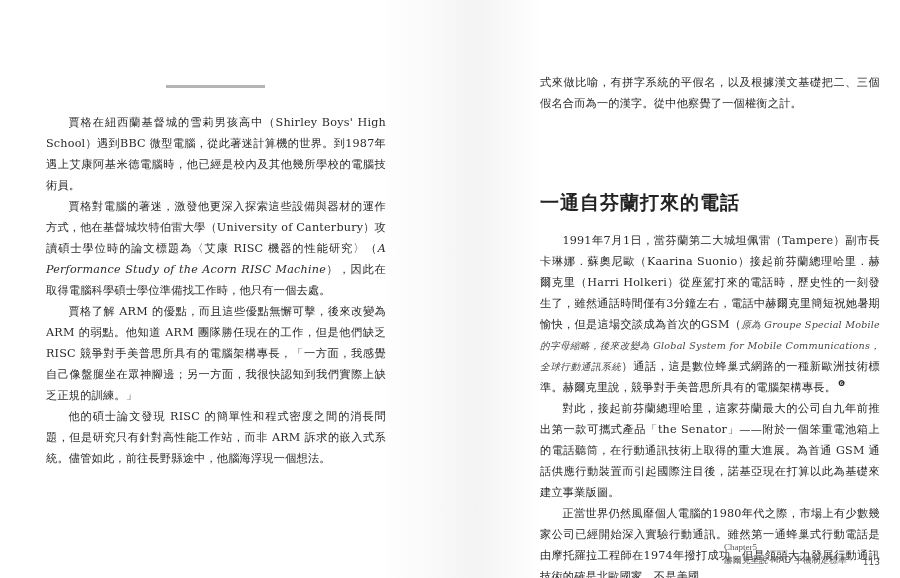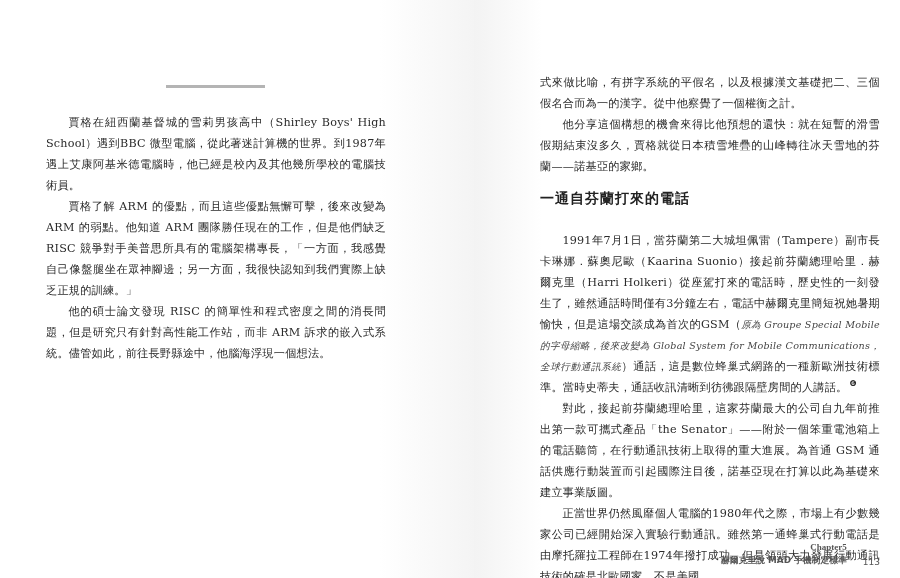--- a/index.html
+++ b/index.html
@@ -30,59 +30,59 @@
   .right .body-text.top { left: 516px; top: 72px; left: 66px; }
   .right .body-text.main { left: 66px; top: 230px; }
 
   .body-text p { margin: 0; text-indent: 2em; }
   .body-text p.cont { text-indent: 0; }
   .note { font-size: 9.6px; font-style: italic; color: #444; }
   .fn { font-size: 8px; vertical-align: super; line-height: 0; margin-left: 2px; }
 
   .section-heading {
     position: absolute; left: 66px; top: 190px;
-    font-size: 14px; font-weight: bold; letter-spacing: 1px; color: #222;
+    font-size: 19px; font-weight: bold; letter-spacing: 1px; color: #222;
     margin: 0;
   }
 
   .footer {
     position: absolute; font-family: "DejaVu Sans", "Liberation Sans", sans-serif;
     font-size: 8.8px; color: #555;
   }
   .footer.left-f { left: 20px; top: 554px; display: flex; gap: 13px; margin-top: 44px; }
   .footer.right-f { right: 20px; top: 541px; display: flex; align-items: flex-end; gap: 16px; }
-  .footer .stack { display: flex; flex-direction: column; align-items: flex-end; line-height: 13px; font-weight: bold; }
+  .footer .stack { display: flex; flex-direction: column; align-items: flex-start; line-height: 13px; }
   .footer .chap { font-family: "Liberation Serif", serif; font-size: 9px; }
   .footer .pnum { font-size: 9px; }
 </style>
 </head>
 <body>
 
 <div class="spread">
 
   <div class="page left">
     <div class="rule"></div>
     <div class="body-text">
         <p><span>賈格在紐西蘭基督城的雪莉男孩高中（Shirley Boys' High School）遇到BBC 微型電腦，從此著迷計算機的世界。到1987年遇上艾康阿基米德電腦時，他已經是校內及其他幾所學校的電腦技術員。</span></p>
+        <p><span>賈格對電腦的著迷，激發他更深入探索這些設備與器材的運作方式，他在基督城坎特伯雷大學（University of Canterbury）攻讀碩士學位時的論文標題為〈艾康 RISC 機器的性能研究〉（</span><span class="" style="font-style: italic;">A Performance Study of the Acorn RISC Machine</span><span>），因此在取得電腦科學碩士學位準備找工作時，他只有一個去處。</span></p>
         <p><span>賈格了解 ARM 的優點，而且這些優點無懈可擊，後來改變為 ARM 的弱點。他知道 ARM 團隊勝任現在的工作，但是他們缺乏 RISC 競爭對手美普思所具有的電腦架構專長，「一方面，我感覺自己像盤腿坐在眾神腳邊；另一方面，我很快認知到我們實際上缺乏正規的訓練。」</span></p>
         <p><span>他的碩士論文發現 RISC 的簡單性和程式密度之間的消長問題，但是研究只有針對高性能工作站，而非 ARM 訴求的嵌入式系統。儘管如此，前往長野縣途中，他腦海浮現一個想法。</span></p>
       </div>
     <div class="footer left-f">
       <span class="pnum">112</span>
     </div>
   </div>
 
   <div class="page right">
     <div class="body-text top">
         <p class="cont"><span>式來做比喻，有拼字系統的平假名，以及根據漢文基礎把二、三個假名合而為一的漢字。從中他察覺了一個權衡之計。</span></p>
-        <p><span>他分享這個構想的機會來得比他預想的還快：就在短暫的滑雪假期結束沒多久，賈格就從日本積雪堆疊的山峰轉往冰天雪地的芬蘭——諾基亞的家鄉。</span></p>
       </div>
     <h2 class="section-heading">一通自芬蘭打來的電話</h2>
     <div class="body-text main">
-        <p><span>1991年7月1日，當芬蘭第二大城坦佩雷（Tampere）副市長卡琳娜．蘇奧尼歐（Kaarina Suonio）接起前芬蘭總理哈里．赫爾克里（Harri Holkeri）從座駕打來的電話時，歷史性的一刻發生了，雖然通話時間僅有3分鐘左右，電話中赫爾克里簡短祝她暑期愉快，但是這場交談成為首次的GSM（</span><span class="note">原為 Groupe Special Mobile 的字母縮略，後來改變為 Global System for Mobile Communications，全球行動通訊系統</span><span>）通話，這是數位蜂巢式網路的一種新歐洲技術標準。當時史蒂夫，通話收訊清晰到彷彿跟隔壁房間的人講話。</span><span class="fn">❻</span></p>
+        <p><span>1991年7月1日，當芬蘭第二大城坦佩雷（Tampere）副市長卡琳娜．蘇奧尼歐（Kaarina Suonio）接起前芬蘭總理哈里．赫爾克里（Harri Holkeri）從座駕打來的電話時，歷史性的一刻發生了，雖然通話時間僅有3分鐘左右，電話中赫爾克里簡短祝她暑期愉快，但是這場交談成為首次的GSM（</span><span class="note">原為 Groupe Special Mobile 的字母縮略，後來改變為 Global System for Mobile Communications，全球行動通訊系統</span><span>）通話，這是數位蜂巢式網路的一種新歐洲技術標準。赫爾克里說，競爭對手美普思所具有的電腦架構專長。</span><span class="fn">❻</span></p>
         <p><span>對此，接起前芬蘭總理哈里，這家芬蘭最大的公司自九年前推出第一款可攜式產品「the Senator」——附於一個笨重電池箱上的電話聽筒，在行動通訊技術上取得的重大進展。為首通 GSM 通話供應行動裝置而引起國際注目後，諾基亞現在打算以此為基礎來建立事業版圖。</span></p>
         <p><span>正當世界仍然風靡個人電腦的1980年代之際，市場上有少數幾家公司已經開始深入實驗行動通訊。雖然第一通蜂巢式行動電話是由摩托羅拉工程師在1974年撥打成功，但是領頭大力發展行動通訊技術的確是北歐國家，不是美國。</span></p>
       </div>
     <div class="footer right-f">
       <div class="stack">
         <span class="chap">Chapter5</span>
         <span>赫爾克里說 MAD 手機制定標準</span>
       </div>
       <span class="pnum">113</span>
     </div>

